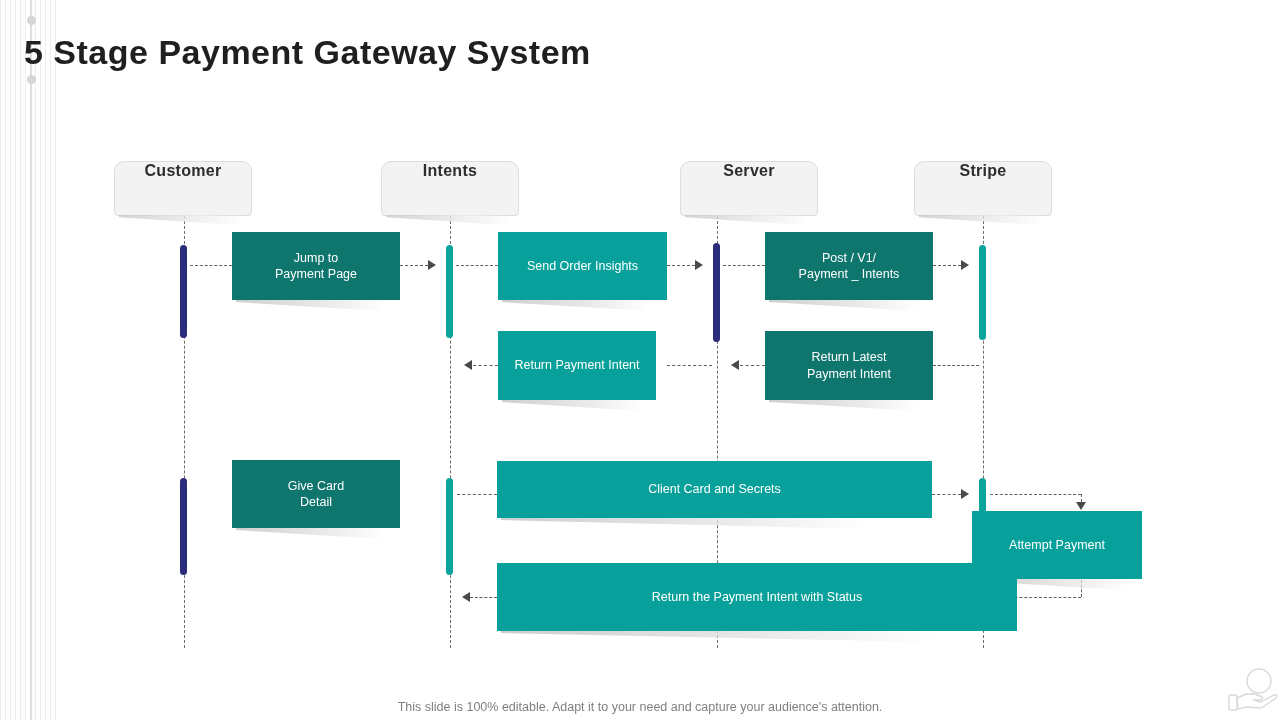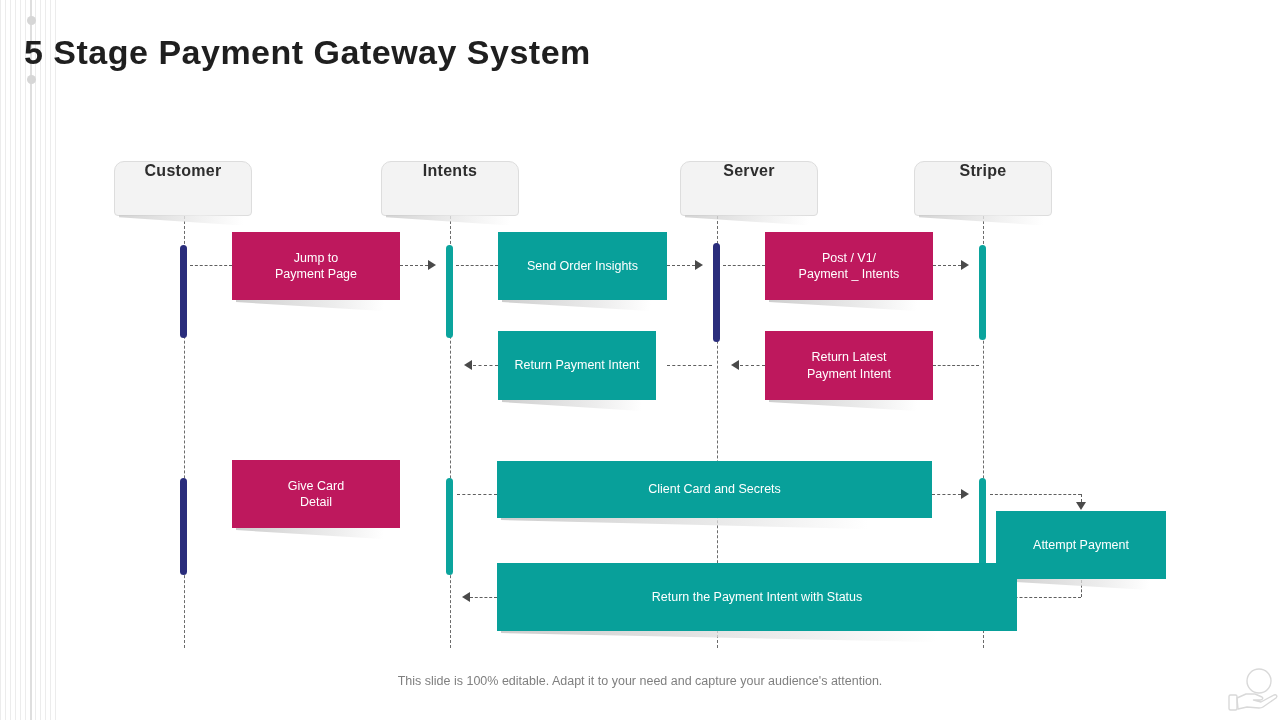--- a/index.html
+++ b/index.html
@@ -45,37 +45,37 @@
   
   .actbar{position:absolute;width:7px;border-radius:4px;z-index:3;}
   .actbar.navy{background:#2a2d7c;} .actbar.teal{background:#0ba49d;}
 
   
   .msg{
     position:absolute;display:flex;align-items:center;justify-content:center;
     color:#ffffff;font-size:12.5px;line-height:1.3;text-align:center;
     white-space:pre-line;z-index:5;padding:4px;box-sizing:border-box;
   }
-  .msg.navy{background:#be185d;} .msg.teal{background:#08a09a;}
+  .msg.navy{background:#0f766e;} .msg.teal{background:#08a09a;}
   .msg::after{
     content:"";position:absolute;top:100%;left:4px;right:-16px;height:13px;
     background:linear-gradient(95deg,#bdbdbd,#e7e7e7 55%,rgba(255,255,255,0) 82%);
     clip-path:polygon(0 0,100% 0,100% 100%,0 16%);opacity:.75;
   }
 
   
   .hdash{position:absolute;height:0;border-top:1px dashed #5f5f5f;z-index:2;}
   .vdash{position:absolute;width:0;border-left:1px dashed #5f5f5f;z-index:2;}
   .ah{position:absolute;width:0;height:0;z-index:4;}
   .ah-right{border-top:5px solid transparent;border-bottom:5px solid transparent;border-left:8px solid #4a4a4a;}
   .ah-left{border-top:5px solid transparent;border-bottom:5px solid transparent;border-right:8px solid #4a4a4a;}
   .ah-down{border-left:5px solid transparent;border-right:5px solid transparent;border-top:8px solid #4a4a4a;}
 
   .footer-note{
-    position:absolute;left:0;right:0;top:674px;text-align:center;
+    position:absolute;left:0;right:0;top:700px;text-align:center;
     font-size:12.5px;color:#7f7f7f;z-index:6;
   }
   .logo{position:absolute;left:1226px;top:666px;z-index:6;}
 </style>
 </head>
 <body>
 
 <div class="slide">
 
   <div class="stripes"></div>
@@ -160,21 +160,21 @@
     <span>Return Latest
 Payment Intent</span>
   </div>
   <div class="msg navy" style="left:232px;top:460px;width:168px;height:68px;">
     <span>Give Card
 Detail</span>
   </div>
   <div class="msg teal" style="left:497px;top:461px;width:435px;height:57px;">
     <span>Client Card and Secrets</span>
   </div>
-  <div class="msg teal" style="left:996px;top:511px;width:170px;height:68px;">
+  <div class="msg teal" style="left:972px;top:511px;width:170px;height:68px;">
     <span>Attempt Payment</span>
   </div>
   <div class="msg teal" style="left:497px;top:563px;width:520px;height:68px;align-items:center;">
     <span>Return the Payment Intent with Status</span>
   </div>
 
   <div class="footer-note">This slide is 100% editable. Adapt it to your need and capture your audience's attention.</div>
 
   <svg class="logo" width="56" height="52" viewBox="0 0 56 52" fill="none" stroke="#d9d9d9" stroke-width="1.4" stroke-linejoin="round">
     <circle cx="33" cy="15" r="12"></circle>

